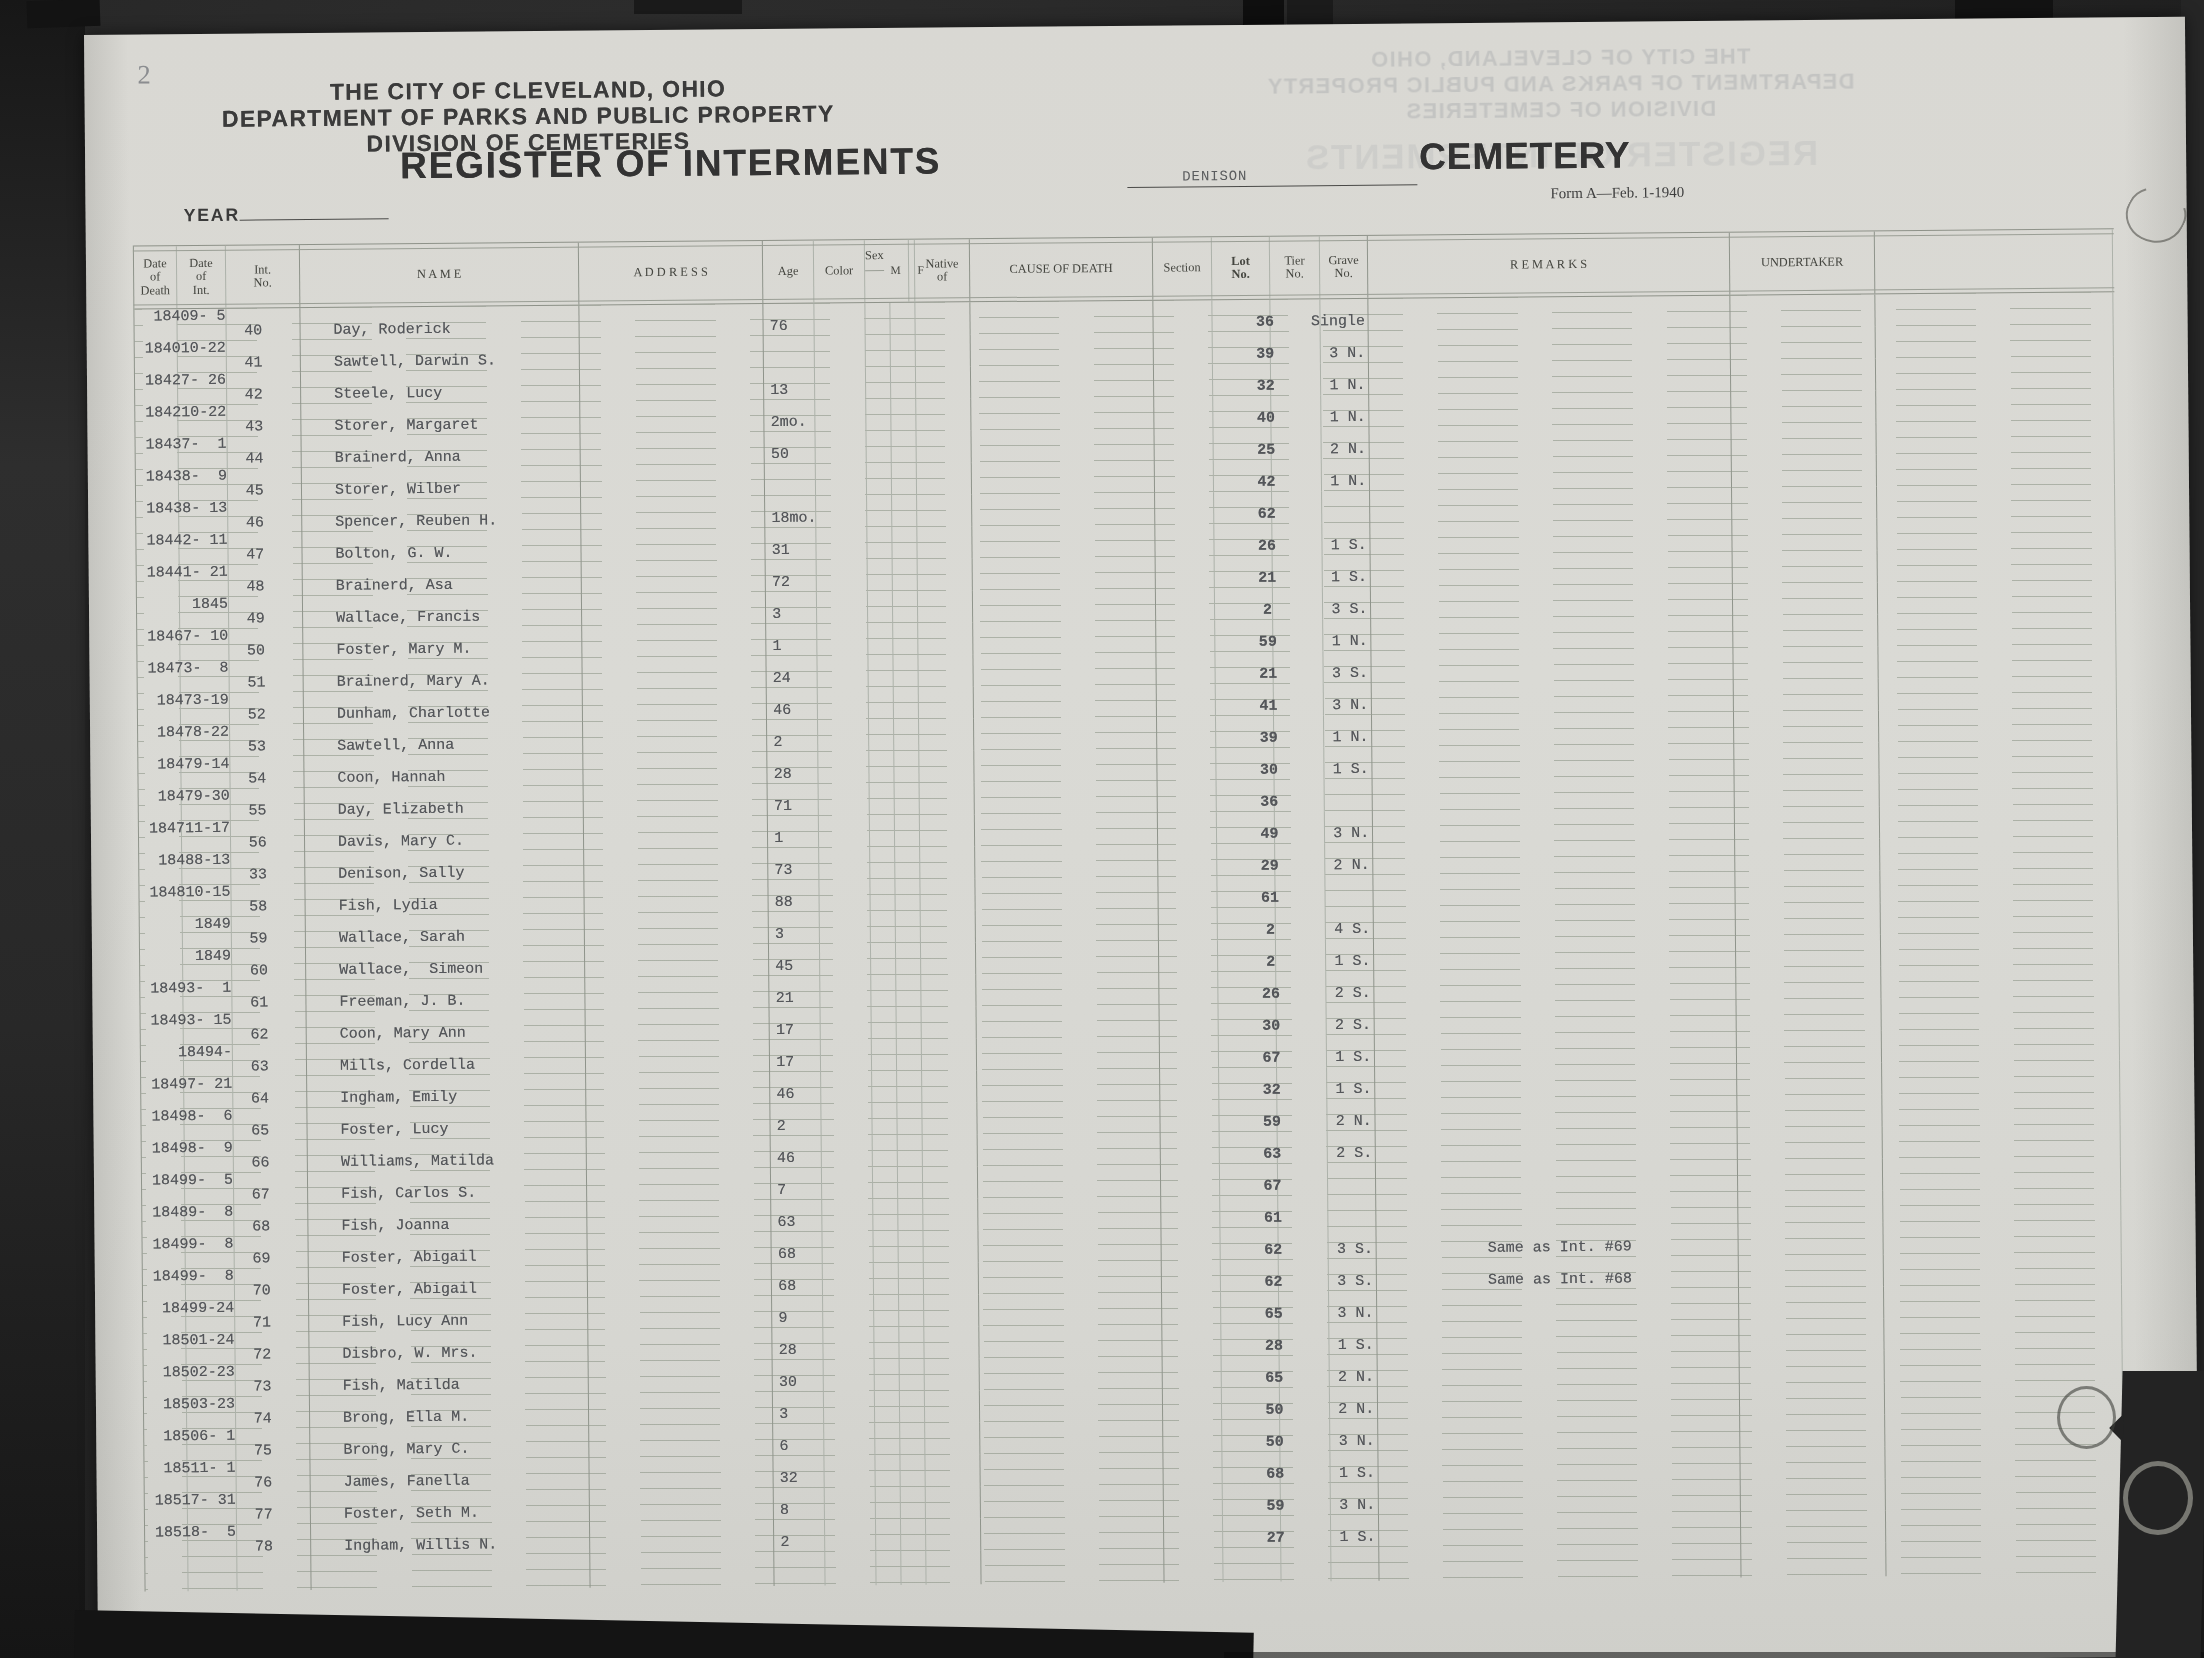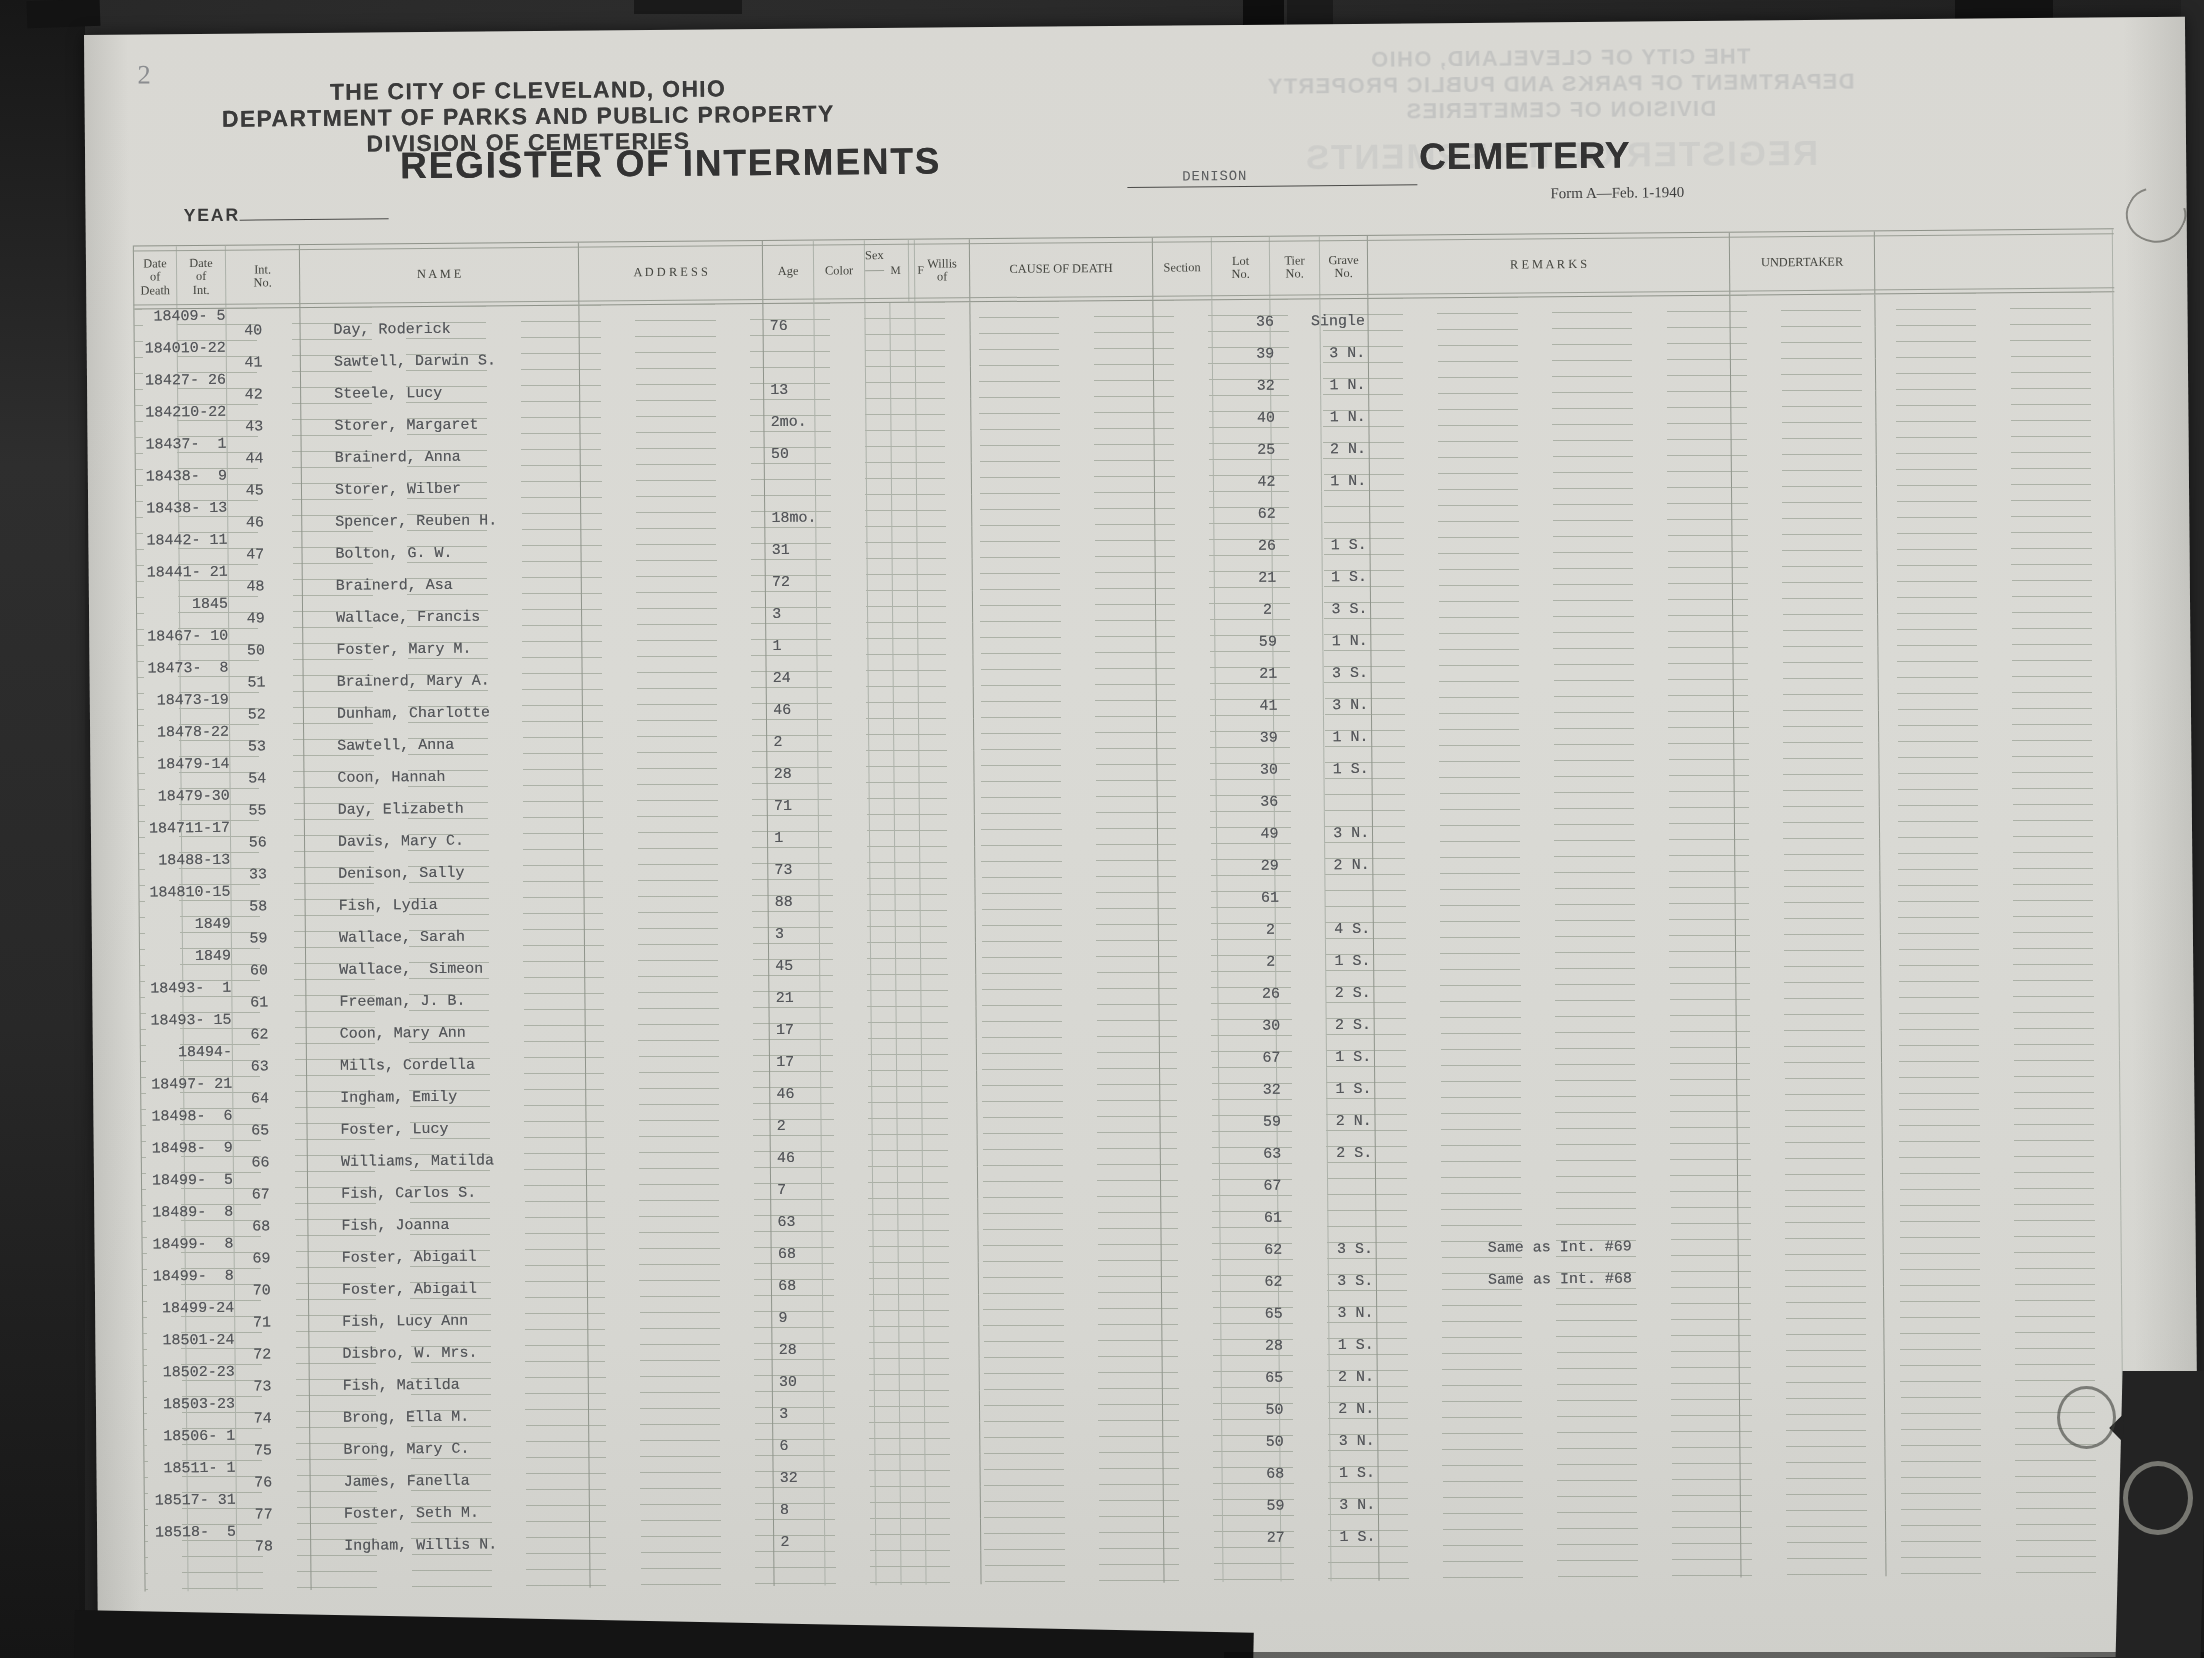--- a/index.html
+++ b/index.html
@@ -75,21 +75,21 @@
     background:repeating-linear-gradient(to bottom, rgba(0,0,0,0) 0 15.3px, rgba(128,138,122,.5) 15.3px 16px);}
   .rec{display:flex;height:32px;}
   .rec.filler{height:34px;}
   .c{box-sizing:border-box;display:flex;align-items:flex-end;padding-bottom:1.8px;
     font-family:"Liberation Mono",monospace;font-size:15px;line-height:15px;color:#54565a;
     white-space:pre;overflow:visible;text-shadow:0 0 0.4px rgba(70,72,76,.55);}
   
   .w-death{width:43px;}.w-int{width:49px;}.w-no{width:74px;}.w-name{width:279px;}
   .w-addr{width:184px;}.w-age{width:51px;}.w-color{width:51px;}.w-sexm{width:25px;}
   .w-sexf{width:25px;}.w-native{width:55px;}.w-cause{width:183px;}.w-section{width:59px;}
-  .w-lot{width:58px;}.w-tier{width:50px;}.w-grave{width:48px;}.w-rem{width:362px;}
+  .w-lot{width:58px;font-weight:bold;}.w-tier{width:50px;}.w-grave{width:48px;}.w-rem{width:362px;}
   .w-und{width:145px;}.w-extra{width:238px;}
   
   .w-death,.w-int,.w-sexm,.w-sexf,.w-color,.w-age,.w-lot,.w-tier,.w-section,.w-extra{border-right:0.9px solid #adb2aa;}
   .w-no,.w-name,.w-addr,.w-native,.w-cause,.w-grave,.w-rem,.w-und{border-right:1.8px solid #8f948b;}
   
   .sexgrp{width:50px;border-right:0.9px solid #adb2aa;display:flex;flex-direction:row;box-sizing:border-box;}
   .sexgrp .sexlbl{height:30px;display:flex;align-items:center;justify-content:center;
     border-bottom:0.9px solid #9a9e95;font-size:12.4px;}
   .sexgrp .mf{flex:1;display:flex;}
   .sexgrp .mf .hc{font-size:11.5px;}
@@ -157,21 +157,21 @@
       <div class="hc w-addr">A D D R E S S</div>
       <div class="hc w-age">Age</div>
       <div class="hc w-color">Color</div>
       <div class="sexgrp">
         <div class="sexlbl">Sex</div>
         <div class="mf">
           <div class="hc m">M</div>
           <div class="hc f">F</div>
         </div>
       </div>
-      <div class="hc w-native">Willis
+      <div class="hc w-native">Native
 of</div>
       <div class="hc w-cause">CAUSE OF DEATH</div>
       <div class="hc w-section">Section</div>
       <div class="hc w-lot">Lot
 No.</div>
       <div class="hc w-tier">Tier
 No.</div>
       <div class="hc w-grave">Grave
 No.</div>
       <div class="hc w-rem">R E M A R K S</div>

